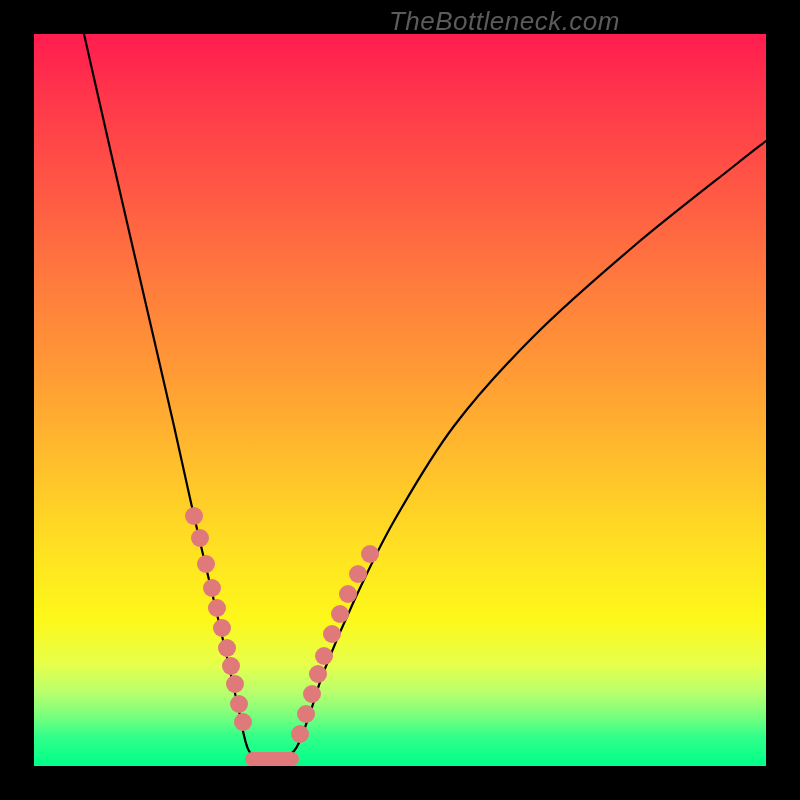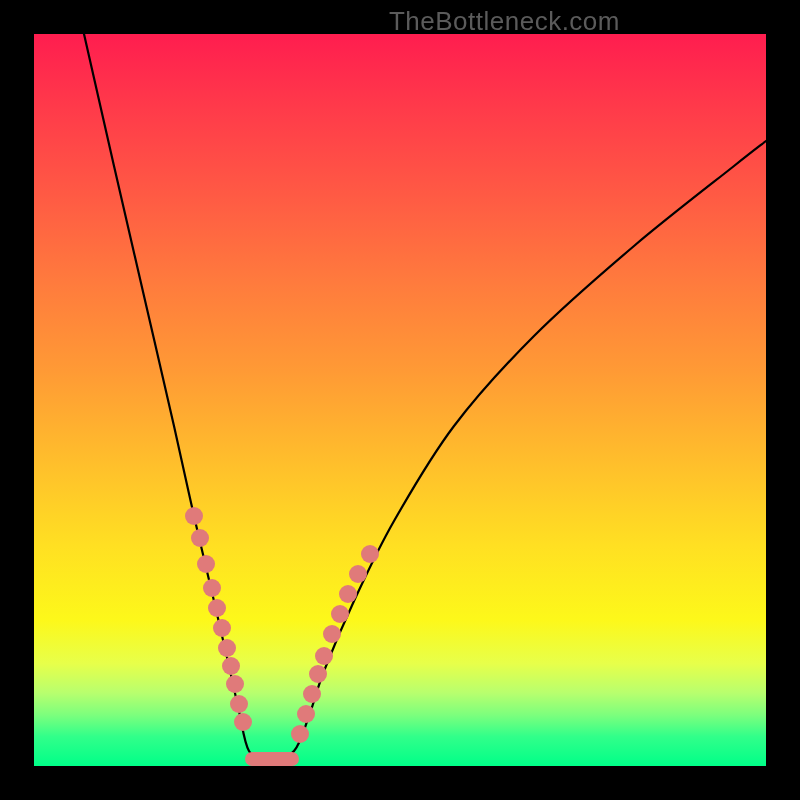--- a/index.html
+++ b/index.html
@@ -8,20 +8,21 @@
     width: 800px;
     height: 800px;
     background: #000;
     font-family: Arial, Helvetica, sans-serif;
   }
   .container {
     position: relative;
     width: 632px;
     height: 800px;
     background: #000;
+    font-style: italic;
   }
   .watermark {
     position: absolute;
     top: 6px;
     right: 12px;
     color: #5b5b5b;
     font-size: 26px;
     font-weight: 400;
     letter-spacing: 0.5px;
     z-index: 10;

